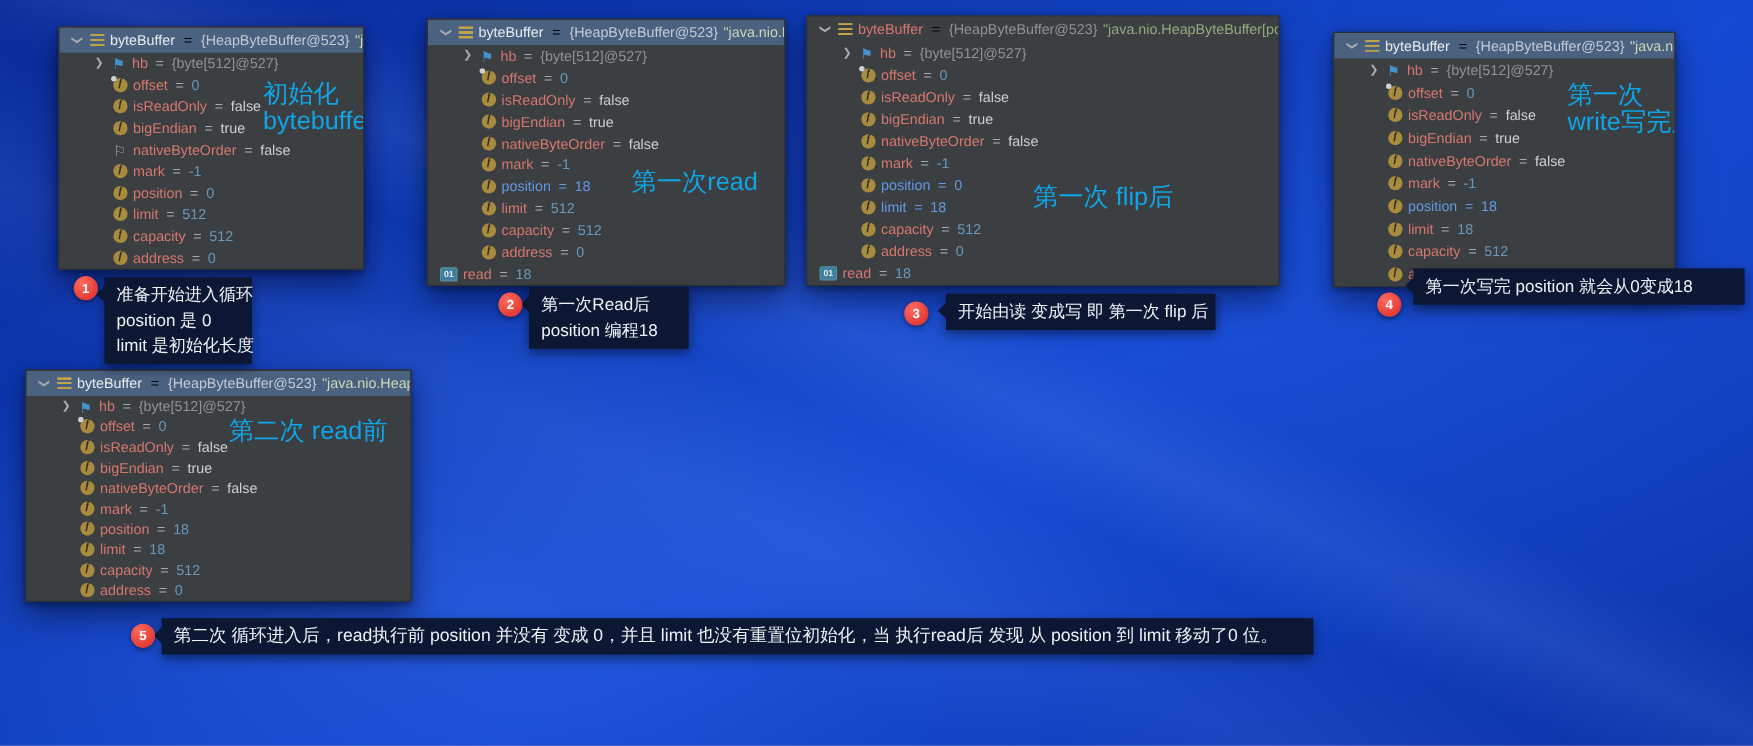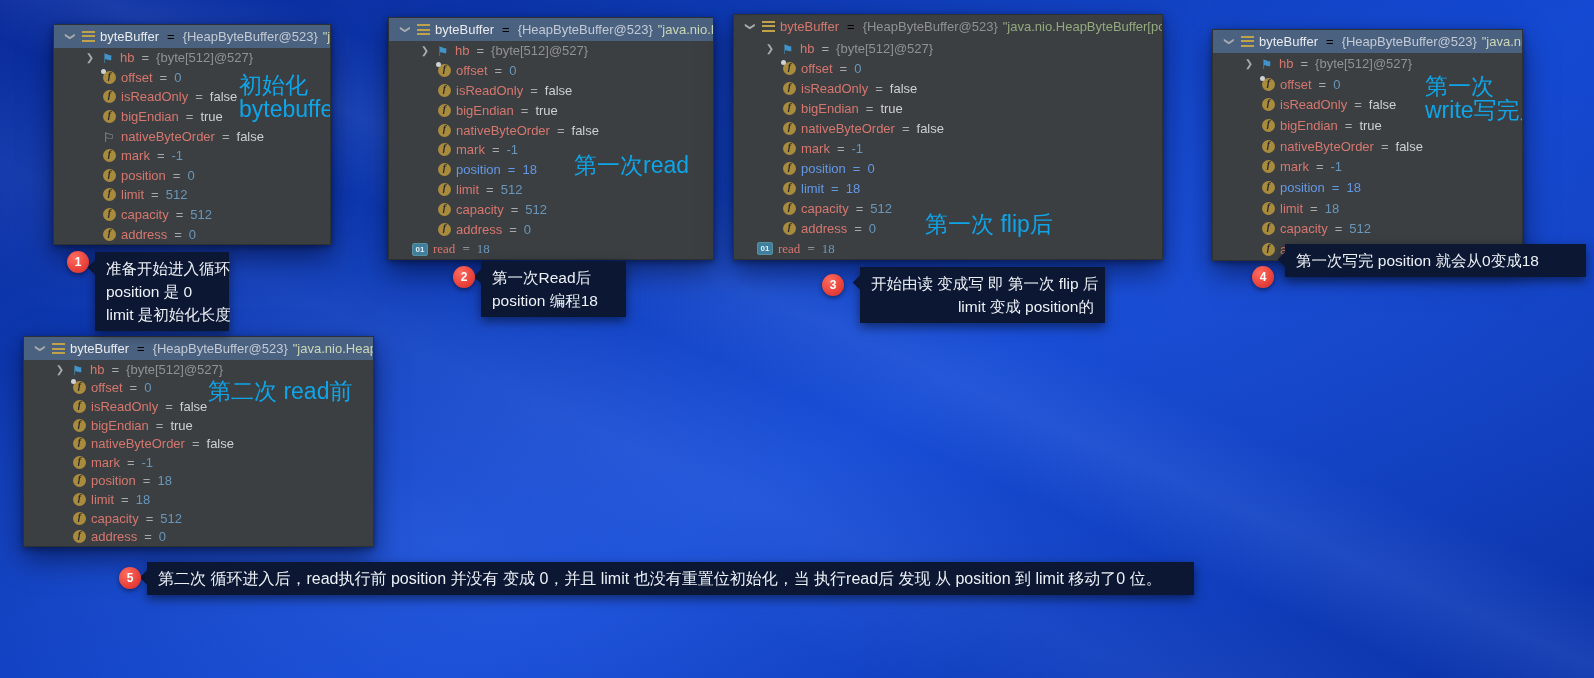--- a/index.html
+++ b/index.html
@@ -35,21 +35,21 @@
   .hdr .ref { color:#8f9294; }
   .hdr .str { color:#94a97e; }
   .hdr.sel .nm  { color:#e9ebee; }
   .hdr.sel .ref { color:#c3cad4; }
   .hdr.sel .str { color:#ccd8b6; }
 
   .rows { flex:1; display:flex; flex-direction:column; }
   .row  { flex:1; display:flex; align-items:center; gap:5px; overflow:hidden; }
   .row.child { padding-left:29px; }
   .row.field { padding-left:49px; }
-  .row.watch { padding-left:23px;font-family:Liberation Serif, serif; }
+  .row.watch { padding-left:11px; }
 
   .nm  { color:#d5776f; }
   .eq  { color:#9b0c2; margin:0 3px; }
   .row .eq { color:#a7abae; margin:0 2px; }
   .val.t-num  { color:#6897bb; }
   .val.t-bool { color:#ced1d3; }
   .val.t-ref  { color:#8f9294; }
   .row .chg   { color:#6398e5 !important; }
 
   
@@ -67,21 +67,21 @@
   .icon-flag::before { content:"⚑"; color:#4193c9; font-size:13px; line-height:13px; }
   .icon-flag-outline::before { content:"⚐"; color:#9da0a2; font-size:13px; line-height:13px; }
   .icon-read { width:16px; flex:0 0 16px; background:#3f7e9d; border-radius:2px; border:1px solid #57919f;}
   .icon-read::before { content:"01"; position:absolute; left:0; right:0; top:1px;
                        font:bold 8px "Liberation Sans",sans-serif; color:#e4edf2; text-align:center; }
 
   
   .red-note { position:absolute; color:#0ea5e9; font-size:23px; line-height:24px; }
   .p1 .red-note { left:185px; top:48px; }
   .p2 .red-note { left:185px; top:135px; }
-  .p3 .red-note { left:191px; top:151px;margin-top:46px; }
+  .p3 .red-note { left:205px; top:151px; }
   .p4 .red-note { left:212px; top:44px; }
   .p5 .red-note { left:184px; top:42px; }
 
   
   .badge { position:absolute; width:22px; height:22px; border-radius:50%;
            background:radial-gradient(circle at 35% 30%, #ff6b5e, #e23a34 72%);
            box-shadow:0 2px 5px rgba(0,0,0,.45);
            color:#fff; font-size:12px; font-weight:bold; text-align:center; line-height:22px; z-index:3; }
   .cbox { position:absolute; background:#0b1733; color:#eef2f7;
           box-shadow:0 4px 10px rgba(0,0,0,.5); padding:5px 11px;
@@ -508,21 +508,20 @@
     <div class="cline">limit 是初始化长度</div>
   </div>
 <div class="badge b2">2</div>
 <div class="cbox c2">
     <div class="cline">第一次Read后</div>
     <div class="cline">position 编程18</div>
   </div>
 <div class="badge b3">3</div>
 <div class="cbox c3">
     <div class="cline">开始由读 变成写 即 第一次 flip 后</div>
-    <div class="cline">limit 变成 position的</div>
   </div>
 <div class="badge b4">4</div>
 <div class="cbox c4">
     <div class="cline">第一次写完 position 就会从0变成18</div>
   </div>
 <div class="badge b5">5</div>
 <div class="cbox c5">
     <div class="cline">第二次 循环进入后，read执行前 position 并没有 变成 0，并且 limit 也没有重置位初始化，当 执行read后 发现 从 position 到 limit 移动了0 位。</div>
   </div>
 

